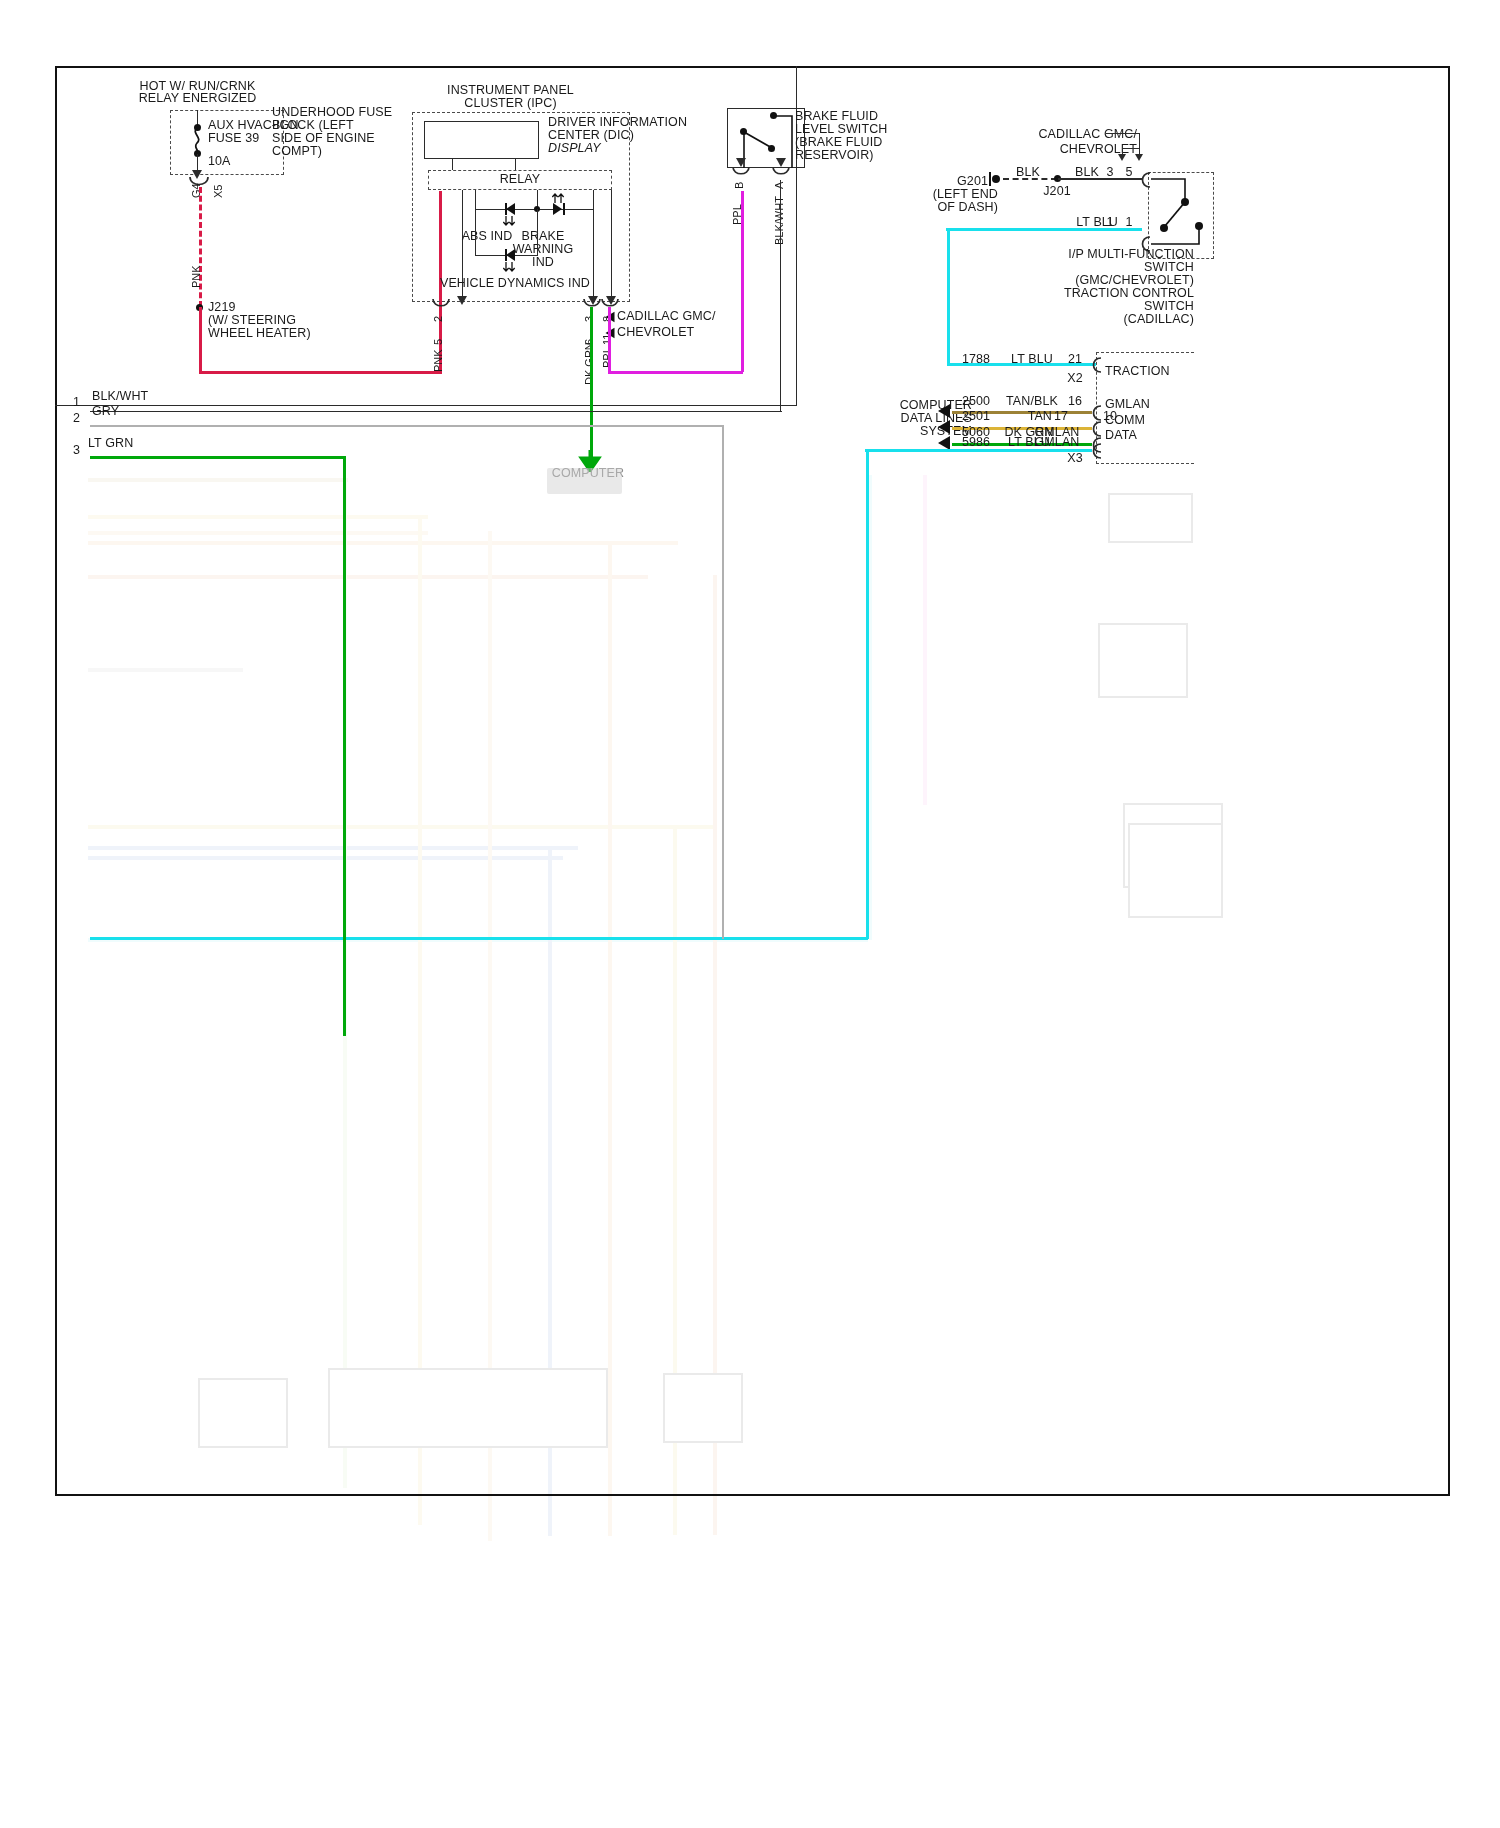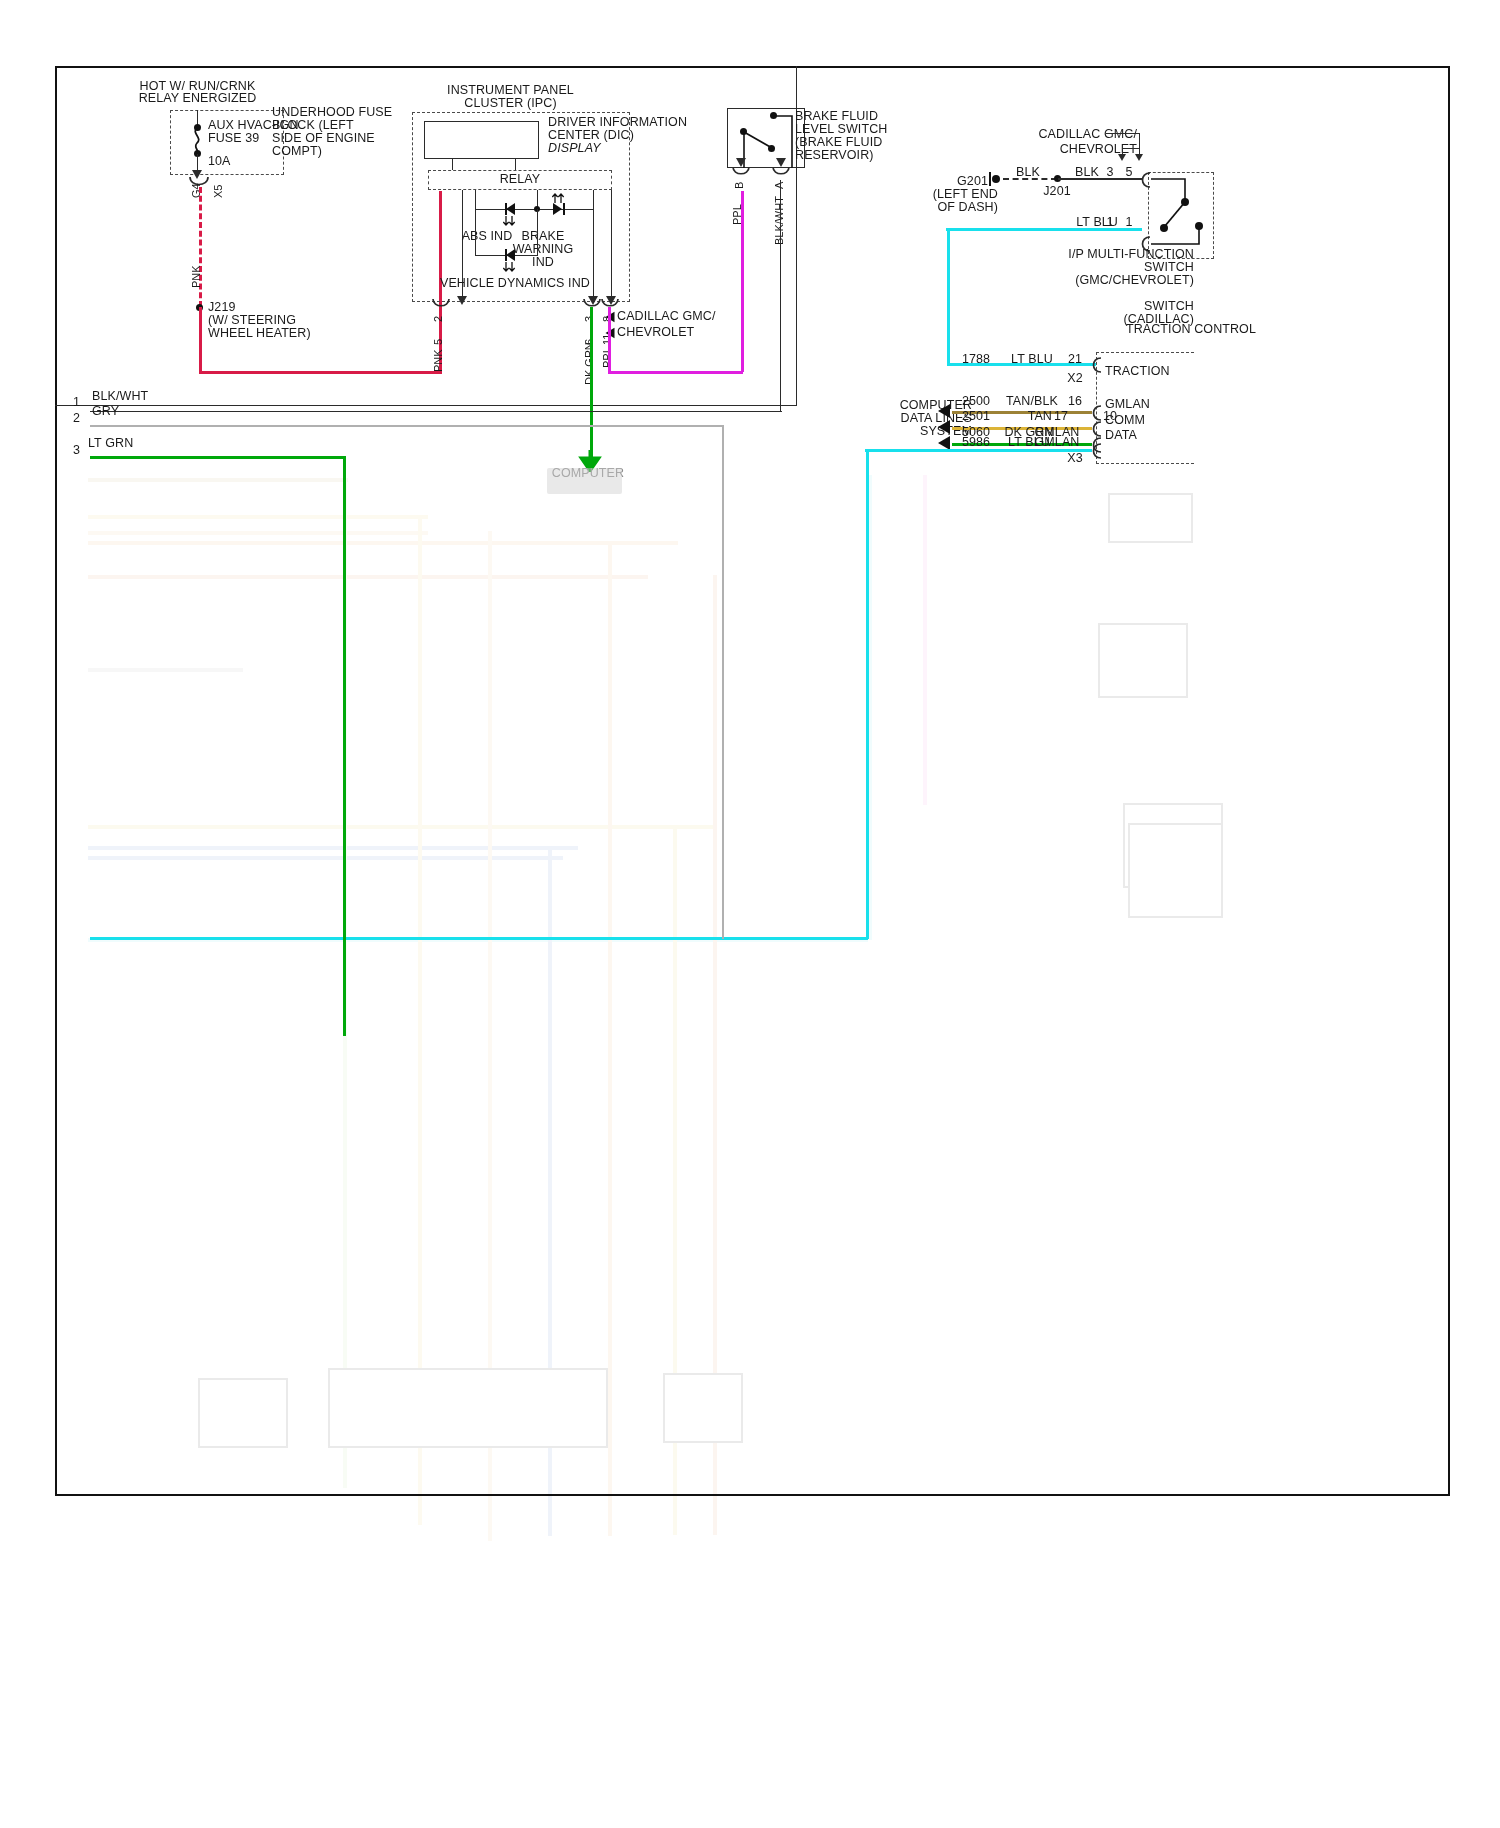--- a/index.html
+++ b/index.html
@@ -306,21 +306,21 @@
     <path d="M11 1 C 1 1, 1 15, 11 15" stroke="#2b2b2b" stroke-width="1.7" fill="none"></path>
     </svg>
 
   <div class="txt r" style="left:1020px;top:216px;width:98px;">LT BLU</div>
   <div class="txt c" style="left:1098px;top:216px;width:24px;">1</div>
   <div class="txt c" style="left:1117px;top:216px;width:24px;">1</div>
 
   <div class="txt r" style="left:1050px;top:248px;width:144px;">I/P MULTI-FUNCTION</div>
   <div class="txt r" style="left:1050px;top:261px;width:144px;">SWITCH</div>
   <div class="txt r" style="left:1050px;top:274px;width:144px;">(GMC/CHEVROLET)</div>
-  <div class="txt r" style="left:1112px;top:287px;width:144px;margin-top:36px;">TRACTION CONTROL</div>
+  <div class="txt r" style="left:1050px;top:287px;width:144px;">TRACTION CONTROL</div>
   <div class="txt r" style="left:1050px;top:300px;width:144px;">SWITCH</div>
   <div class="txt r" style="left:1050px;top:313px;width:144px;">(CADILLAC)</div>
 
   <div class="wire h w-ltblu" style="left:946px;top:228px;width:196px;"></div>
   <div class="wire v w-ltblu" style="left:947px;top:228px;height:137px;"></div>
   <div class="wire h w-ltblu" style="left:947px;top:363px;width:149px;"></div>
 
   <div class="dashbox" style="left:1096px;top:352px;width:98px;height:112px;border-right:none;"></div>
 
   <div class="txt r" style="left:860px;top:399px;width:112px;">COMPUTER</div>

